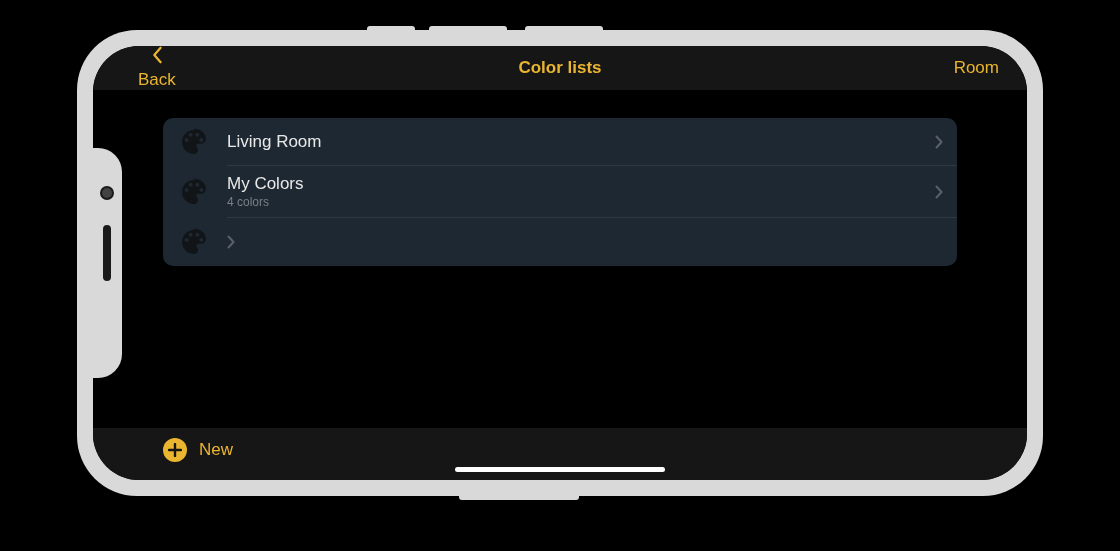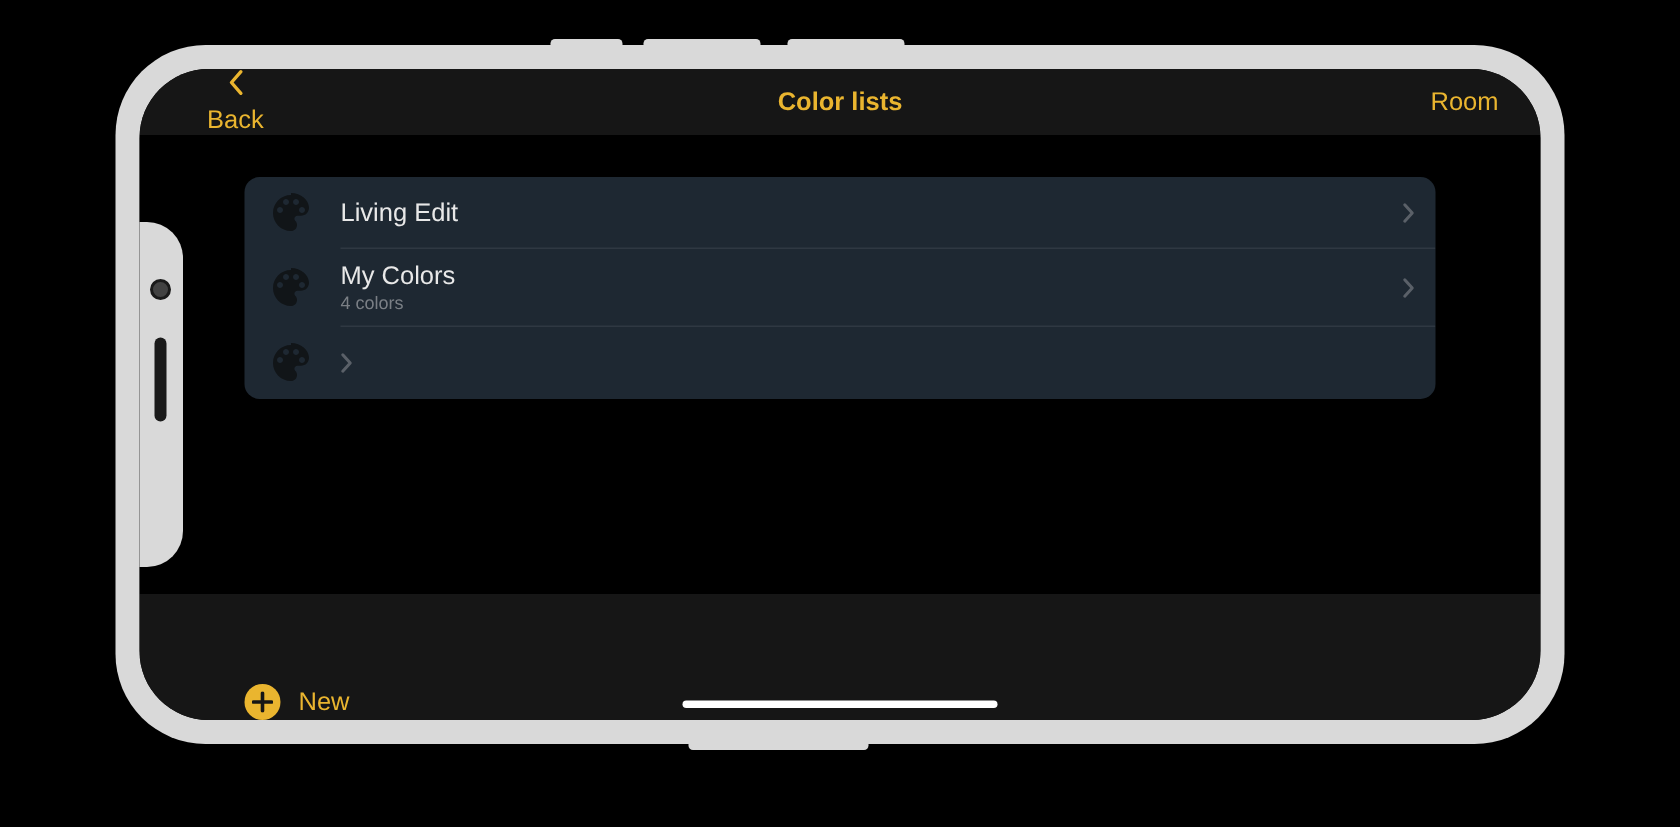--- a/index.html
+++ b/index.html
@@ -189,24 +189,24 @@
       color: #7a7f85;
       font-size: 12px;
       line-height: 1.3;
     }
     .disclosure {
       width: 8px;
       height: 14px;
       flex-shrink: 0;
     }
     .toolbar {
-      height: 84px;
+      height: 52px;
       background: #161616;
       display: flex;
-      align-items: flex-end;
+      align-items: flex-start;
       padding: 10px 0 0 70px;
       flex-shrink: 0;
     }
     .new-btn {
       display: flex;
       align-items: center;
       gap: 12px;
       color: #eab52f;
       font-size: 17px;
       cursor: pointer;
@@ -260,21 +260,21 @@
     <div class="content">
       <div class="list-container">
 
         <div class="list-item">
           <span class="palette-icon">
             <svg viewBox="0 0 24 24" width="32" height="32" fill="#111518">
               <path d="M12 3c-5 0-9 4-9 9s4 9 9 9c1.7 0 3-1.3 3-3 0-.8-.3-1.5-.8-2-.3-.3-.5-.7-.5-1.1 0-.8.7-1.5 1.5-1.5H17c2.2 0 4-1.8 4-4 0-3.9-4-7.4-9-7.4zM6.5 12c-.8 0-1.5-.7-1.5-1.5S5.7 9 6.5 9 8 9.7 8 10.5 7.3 12 6.5 12zm3-4C8.7 8 8 7.3 8 6.5S8.7 5 9.5 5s1.5.7 1.5 1.5S10.3 8 9.5 8zm5 0c-.8 0-1.5-.7-1.5-1.5S13.7 5 14.5 5s1.5.7 1.5 1.5S15.3 8 14.5 8zm3 4c-.8 0-1.5-.7-1.5-1.5S16.7 9 17.5 9s1.5.7 1.5 1.5-.7 1.5-1.5 1.5z"></path>
             </svg>
           </span>
           <div class="item-text">
-            <div class="item-title">Living Edit</div>
+            <div class="item-title">Living Room</div>
           </div>
           <svg class="disclosure" viewBox="0 0 8 14" fill="none">
             <path d="M1.5 1.5 L6.5 7 L1.5 12.5" stroke="#5a6068" stroke-width="2" stroke-linecap="round" stroke-linejoin="round"></path>
           </svg>
         </div>
 
         <div class="list-item">
           <span class="palette-icon">
             <svg viewBox="0 0 24 24" width="32" height="32" fill="#111518">
               <path d="M12 3c-5 0-9 4-9 9s4 9 9 9c1.7 0 3-1.3 3-3 0-.8-.3-1.5-.8-2-.3-.3-.5-.7-.5-1.1 0-.8.7-1.5 1.5-1.5H17c2.2 0 4-1.8 4-4 0-3.9-4-7.4-9-7.4zM6.5 12c-.8 0-1.5-.7-1.5-1.5S5.7 9 6.5 9 8 9.7 8 10.5 7.3 12 6.5 12zm3-4C8.7 8 8 7.3 8 6.5S8.7 5 9.5 5s1.5.7 1.5 1.5S10.3 8 9.5 8zm5 0c-.8 0-1.5-.7-1.5-1.5S13.7 5 14.5 5s1.5.7 1.5 1.5S15.3 8 14.5 8zm3 4c-.8 0-1.5-.7-1.5-1.5S16.7 9 17.5 9s1.5.7 1.5 1.5-.7 1.5-1.5 1.5z"></path>

